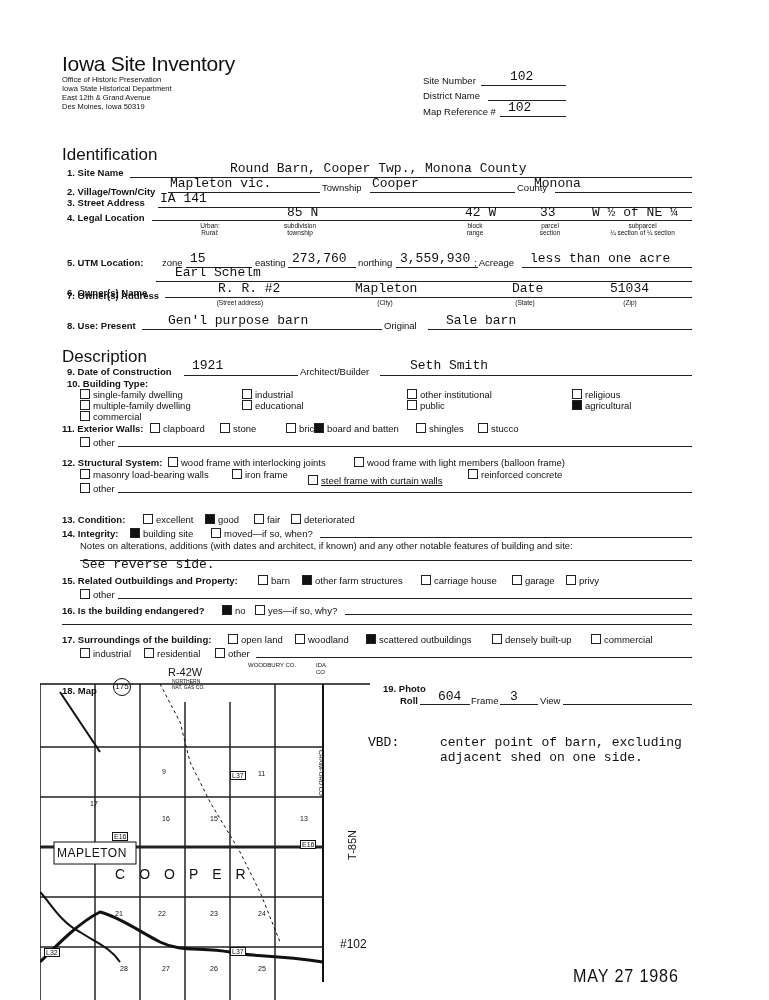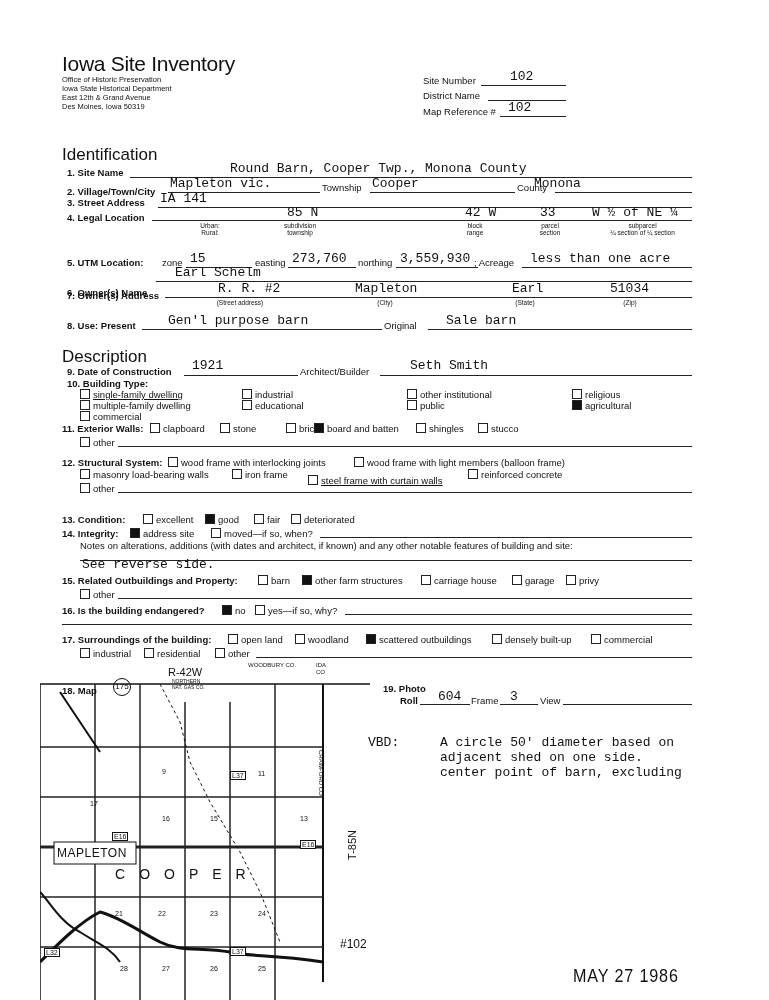--- a/index.html
+++ b/index.html
@@ -103,21 +103,21 @@
 <div class="abs tw" style="left:530px;top:251px;">less than one acre</div>
 
 <div class="abs lbl" style="left:67px;top:272px;margin-top:15px;">6. Owner(s) Name</div>
 <div class="line" style="left:156px;top:281px;width:536px;"></div>
 <div class="abs tw" style="left:175px;top:265px;">Earl Schelm</div>
 
 <div class="abs lbl" style="left:67px;top:290px;">7. Owner(s) Address</div>
 <div class="line" style="left:165px;top:297px;width:527px;"></div>
 <div class="abs tw" style="left:218px;top:281px;">R. R. #2</div>
 <div class="abs tw" style="left:355px;top:281px;">Mapleton</div>
-<div class="abs tw" style="left:512px;top:281px;">Earl</div>
+<div class="abs tw" style="left:512px;top:281px;">Date</div>
 <div class="abs tw" style="left:610px;top:281px;">51034</div>
 <div class="abs sub" style="left:210px;top:299px;width:60px;">(Street address)</div>
 <div class="abs sub" style="left:370px;top:299px;width:30px;">(City)</div>
 <div class="abs sub" style="left:510px;top:299px;width:30px;">(State)</div>
 <div class="abs sub" style="left:620px;top:299px;width:20px;">(Zip)</div>
 
 <div class="abs lbl" style="left:67px;top:320px;">8. Use: Present</div>
 <div class="line" style="left:142px;top:329px;width:240px;"></div>
 <div class="abs tw" style="left:168px;top:313px;">Gen'l purpose barn</div>
 <div class="abs lbln" style="left:384px;top:320px;">Original</div>
@@ -126,21 +126,21 @@
 
 <div class="abs sec" style="left:62px;top:347px;">Description</div>
 <div class="abs lbl" style="left:67px;top:366px;">9. Date of Construction</div>
 <div class="line" style="left:184px;top:375px;width:114px;"></div>
 <div class="abs tw" style="left:192px;top:358px;">1921</div>
 <div class="abs lbln" style="left:300px;top:366px;">Architect/Builder</div>
 <div class="line" style="left:380px;top:375px;width:312px;"></div>
 <div class="abs tw" style="left:410px;top:358px;">Seth Smith</div>
 
 <div class="abs lbl" style="left:67px;top:378px;">10. Building Type:</div>
-<div class="opt" style="left:80px;top:389px;text-decoration:underline;"><span class="cb"></span><span>single-family dwelling</span></div>
+<div class="opt" style="left:80px;top:389px;"><span class="cb"></span><span>single-family dwelling</span></div>
 <div class="opt" style="left:80px;top:400px;"><span class="cb"></span><span>multiple-family dwelling</span></div>
 <div class="opt" style="left:80px;top:411px;"><span class="cb"></span><span>commercial</span></div>
 <div class="opt" style="left:242px;top:389px;"><span class="cb"></span><span>industrial</span></div>
 <div class="opt" style="left:242px;top:400px;"><span class="cb"></span><span>educational</span></div>
 <div class="opt" style="left:407px;top:389px;"><span class="cb"></span><span>other institutional</span></div>
 <div class="opt" style="left:407px;top:400px;"><span class="cb"></span><span>public</span></div>
 <div class="opt" style="left:572px;top:389px;"><span class="cb"></span><span>religious</span></div>
 <div class="opt" style="left:572px;top:400px;"><span class="cb on"></span><span>agricultural</span></div>
 
 <div class="abs lbl" style="left:62px;top:423px;">11. Exterior Walls:</div>
@@ -163,21 +163,21 @@
 <div class="opt" style="left:80px;top:483px;"><span class="cb"></span><span>other</span></div>
 <div class="line" style="left:118px;top:492px;width:574px;"></div>
 
 <div class="abs lbl" style="left:62px;top:514px;">13. Condition:</div>
 <div class="opt" style="left:143px;top:514px;"><span class="cb"></span><span>excellent</span></div>
 <div class="opt" style="left:205px;top:514px;"><span class="cb on"></span><span>good</span></div>
 <div class="opt" style="left:254px;top:514px;"><span class="cb"></span><span>fair</span></div>
 <div class="opt" style="left:291px;top:514px;"><span class="cb"></span><span>deteriorated</span></div>
 
 <div class="abs lbl" style="left:62px;top:528px;">14. Integrity:</div>
-<div class="opt" style="left:130px;top:528px;"><span class="cb on"></span><span>address site</span></div>
+<div class="opt" style="left:130px;top:528px;"><span class="cb on"></span><span>building site</span></div>
 <div class="opt" style="left:211px;top:528px;"><span class="cb"></span><span>moved—if so, when?</span></div>
 <div class="line" style="left:320px;top:537px;width:372px;"></div>
 <div class="abs lbln" style="left:80px;top:540px;">Notes on alterations, additions (with dates and architect, if known) and any other notable features of building and site:</div>
 <div class="line" style="left:80px;top:560px;width:612px;"></div>
 <div class="abs tw" style="left:82px;top:557px;">See reverse side.</div>
 
 <div class="abs lbl" style="left:62px;top:575px;">15. Related Outbuildings and Property:</div>
 <div class="opt" style="left:258px;top:575px;"><span class="cb"></span><span>barn</span></div>
 <div class="opt" style="left:302px;top:575px;"><span class="cb on"></span><span>other farm structures</span></div>
 <div class="opt" style="left:421px;top:575px;"><span class="cb"></span><span>carriage house</span></div>
@@ -266,18 +266,17 @@
 <div class="abs tw" style="left:438px;top:689px;">604</div>
 <div class="abs lbln" style="left:471px;top:695px;">Frame</div>
 <div class="line" style="left:500px;top:704px;width:38px;"></div>
 <div class="abs tw" style="left:510px;top:689px;">3</div>
 <div class="abs lbln" style="left:540px;top:695px;">View</div>
 <div class="line" style="left:563px;top:704px;width:129px;"></div>
 <div class="abs tw" style="left:570px;top:689px;"></div>
 
 <div class="abs tw" style="left:368px;top:735px;">VBD:</div>
 <div class="abs tw" style="left:440px;top:735px;line-height:15px;">
-  <div>A circle 50' diameter  based on</div>
+  <div>center point of barn, excluding</div>
   <div>adjacent shed on one side.</div>
-  <div>center point of barn, excluding</div>
 </div>
 
 <div class="abs stamp" style="left:573px;top:965px;">MAY 27 1986</div>
 
 </body></html>

